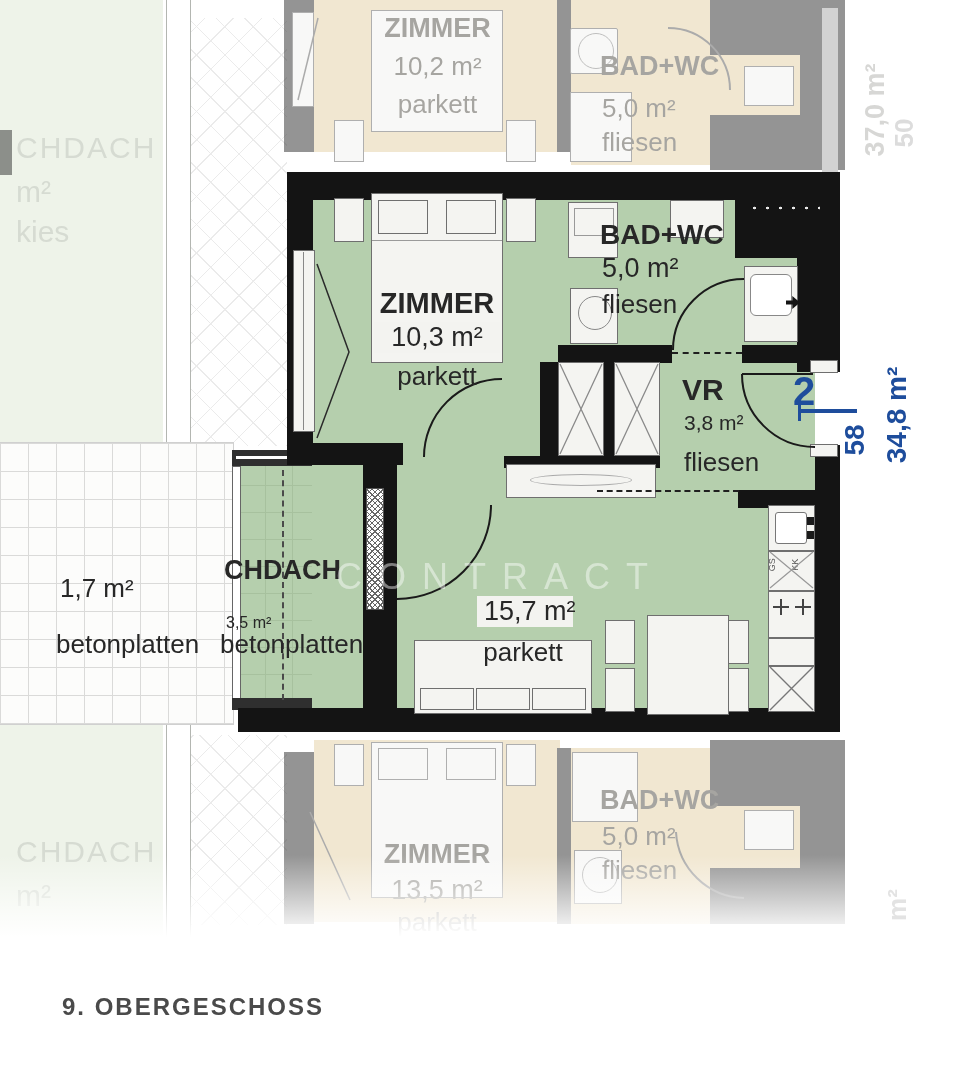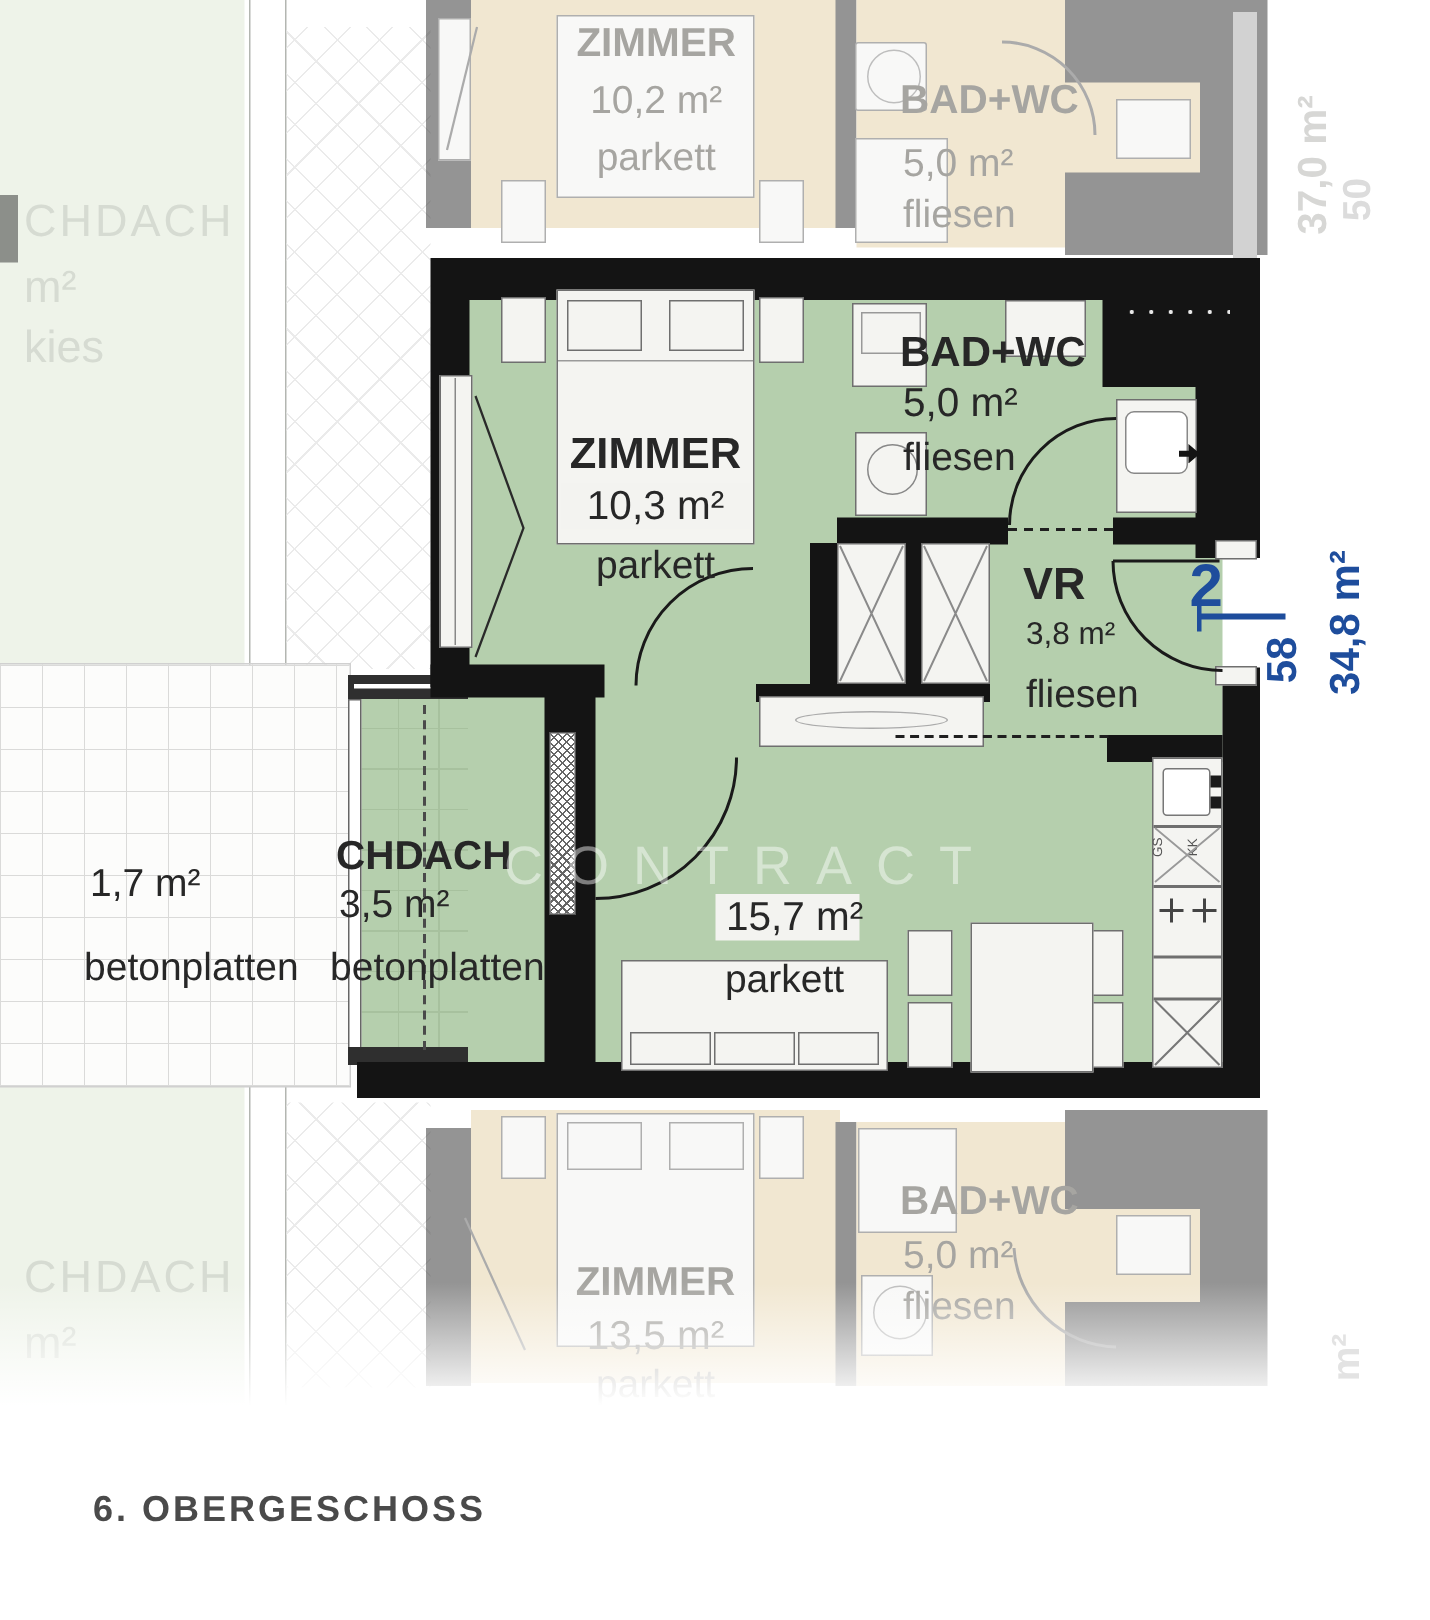--- a/index.html
+++ b/index.html
@@ -207,36 +207,36 @@
   <div class="lbl" style="left:602px;top:290px;font-size:26px;z-index:6;">fliesen</div>
 
   <div class="lbl b" style="left:682px;top:374px;font-size:30px;z-index:6;">VR</div>
   <div class="lbl" style="left:684px;top:412px;font-size:21px;z-index:6;">3,8 m²</div>
   <div class="lbl" style="left:684px;top:448px;font-size:26px;z-index:6;">fliesen</div>
 
   <div class="lbl ctr chip" style="left:477px;top:596px;width:82px;font-size:27px;z-index:6;">15,7 m²</div>
   <div class="lbl ctr" style="left:468px;top:638px;width:110px;font-size:26px;z-index:6;">parkett</div>
 
   <div class="lbl b" style="left:224px;top:556px;font-size:27px;z-index:6;">CHDACH</div>
-  <div class="lbl" style="left:226px;top:588px;font-size:26px;z-index:6;">3,5 m²</div>
+  <div class="lbl" style="left:226px;top:614px;font-size:16px;z-index:6;">3,5 m²</div>
   <div class="lbl" style="left:220px;top:630px;font-size:26px;z-index:6;">betonplatten</div>
 
   <div class="lbl" style="left:60px;top:574px;font-size:26px;z-index:6;">1,7 m²</div>
   <div class="lbl" style="left:56px;top:630px;font-size:26px;z-index:6;">betonplatten</div>
 
   <div class="wm" style="left:336px;top:556px;font-size:36px;letter-spacing:16px;font-weight:400;color:rgba(255,255,255,0.45);z-index:8;">CONTRACT</div>
 
   <div class="abs" style="left:0;top:855px;width:953px;height:105px;background:linear-gradient(rgba(255,255,255,0),#ffffff 78%);z-index:9;"></div>
   <div class="abs" style="left:0;top:940px;width:953px;height:140px;background:#ffffff;z-index:9;"></div>
 
   <div class="lbl blue" style="left:793px;top:370px;font-size:40px;z-index:10;">2</div>
   <div class="abs" style="left:800px;top:409px;width:57px;height:4px;background:#1e4d9c;z-index:10;"></div>
   <div class="abs" style="left:798px;top:401px;width:3px;height:20px;background:#1e4d9c;z-index:10;"></div>
   <div class="lbl blue rotl ctr" style="left:830px;top:425px;width:50px;height:30px;font-size:28px;z-index:10;">58</div>
   <div class="lbl blue rotl ctr" style="left:839px;top:398px;width:120px;height:34px;font-size:28px;z-index:10;">34,8 m²</div>
 
   <div class="lbl fadetx rotl ctr" style="left:807px;top:94px;width:140px;height:32px;font-size:27px;z-index:10;">37,0 m²</div>
   <div class="lbl fadetx rotl ctr" style="left:875px;top:118px;width:60px;height:30px;font-size:26px;color:#dcdcdc;z-index:10;">50</div>
   <div class="lbl fadetx rotl ctr" style="left:868px;top:890px;width:60px;height:30px;font-size:26px;color:#e3e3e3;z-index:10;">m²</div>
 
-  <div class="lbl b" style="left:62px;top:994px;font-size:24px;color:#4a4a4a;letter-spacing:2px;z-index:10;">6. OBERGESCHOSS</div>
+  <div class="lbl b" style="left:62px;top:994px;font-size:24px;color:#4a4a4a;letter-spacing:2px;z-index:10;">9. OBERGESCHOSS</div>
 
 </div>
 
 </body></html>

